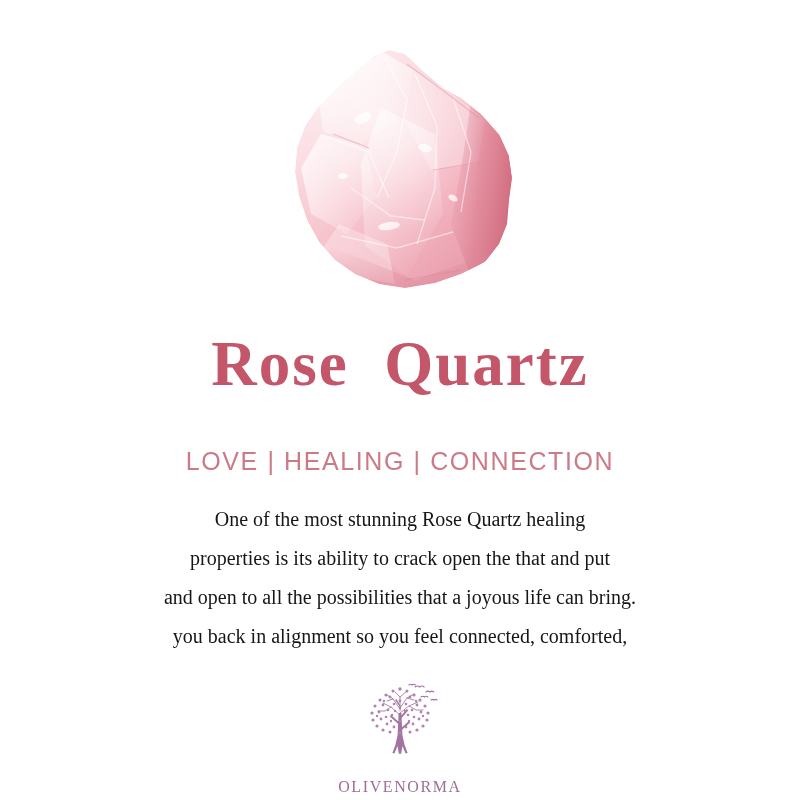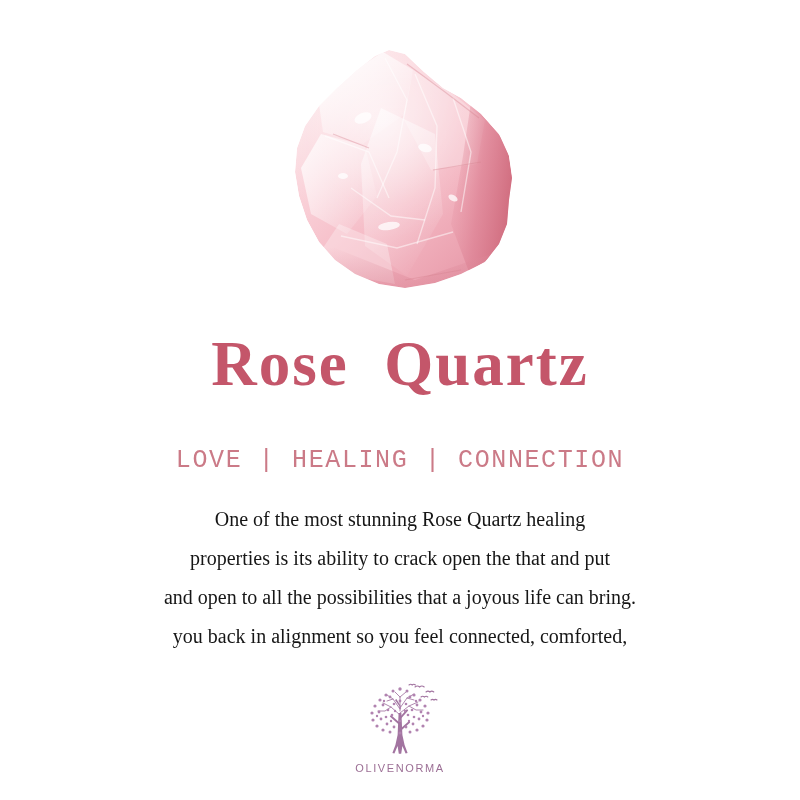--- a/index.html
+++ b/index.html
@@ -52,21 +52,21 @@
     white-space: pre;
   }
 
   
   #subtitle {
     position: absolute;
     left: 0;
     top: 446px;
     width: 800px;
     text-align: center;
-    font-family: Liberation Mono, monospace;
+    font-family: Liberation Sans, sans-serif;
     font-weight: 400;
     font-size: 25px;
     line-height: 1.2;
     letter-spacing: 1.6px;
     color: #cb7a87;
     white-space: pre;
   }
 
   
   #body-copy {
@@ -94,23 +94,23 @@
     text-align: center;
   }
   #logo-mark {
     display: block;
     margin: 0 auto;
     width: 86px;
     height: 76px;
   }
   #logo-word {
     display: block;
-    margin-top: 3px;
-    font-family: Liberation Sans, sans-serif;
-    font-size: 11px;
+    margin-top: 19px;
+    font-family: Liberation Serif, serif;
+    font-size: 16px;
     letter-spacing: 1.6px;
     color: #9c6f95;
     white-space: pre;
   }
 </style>
 </head>
 <body>
 
 <div id="card">
 

